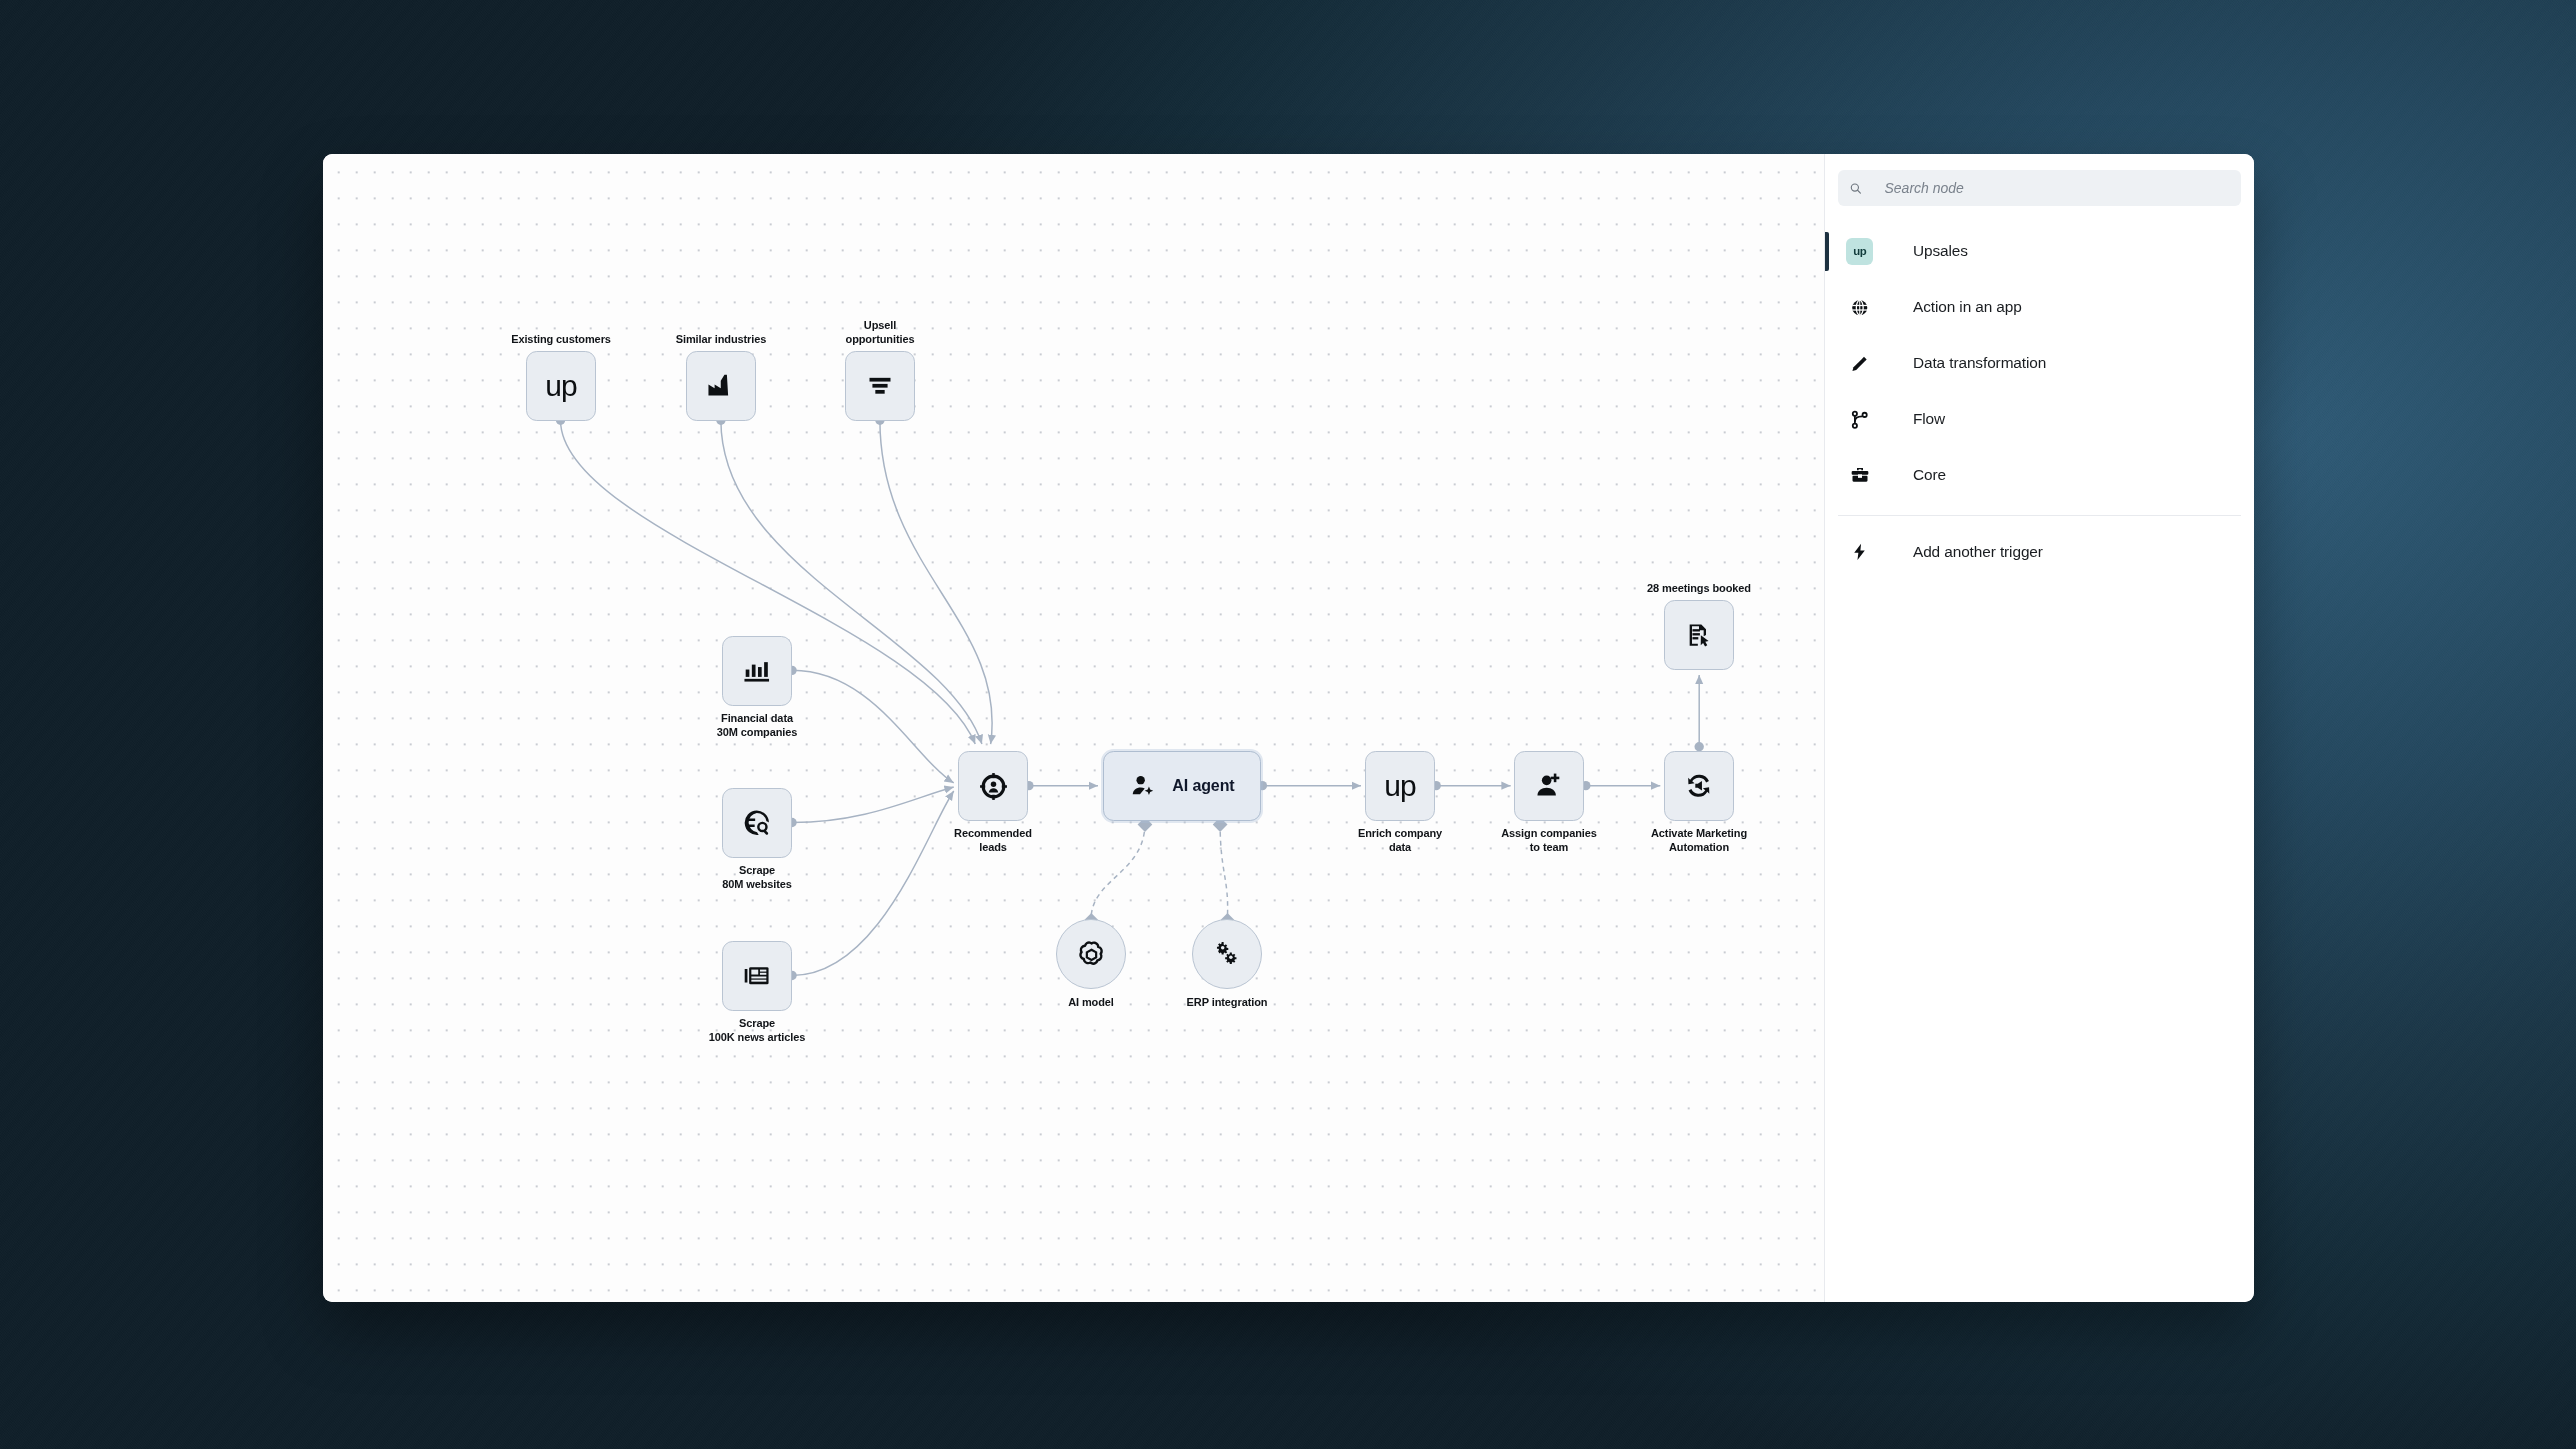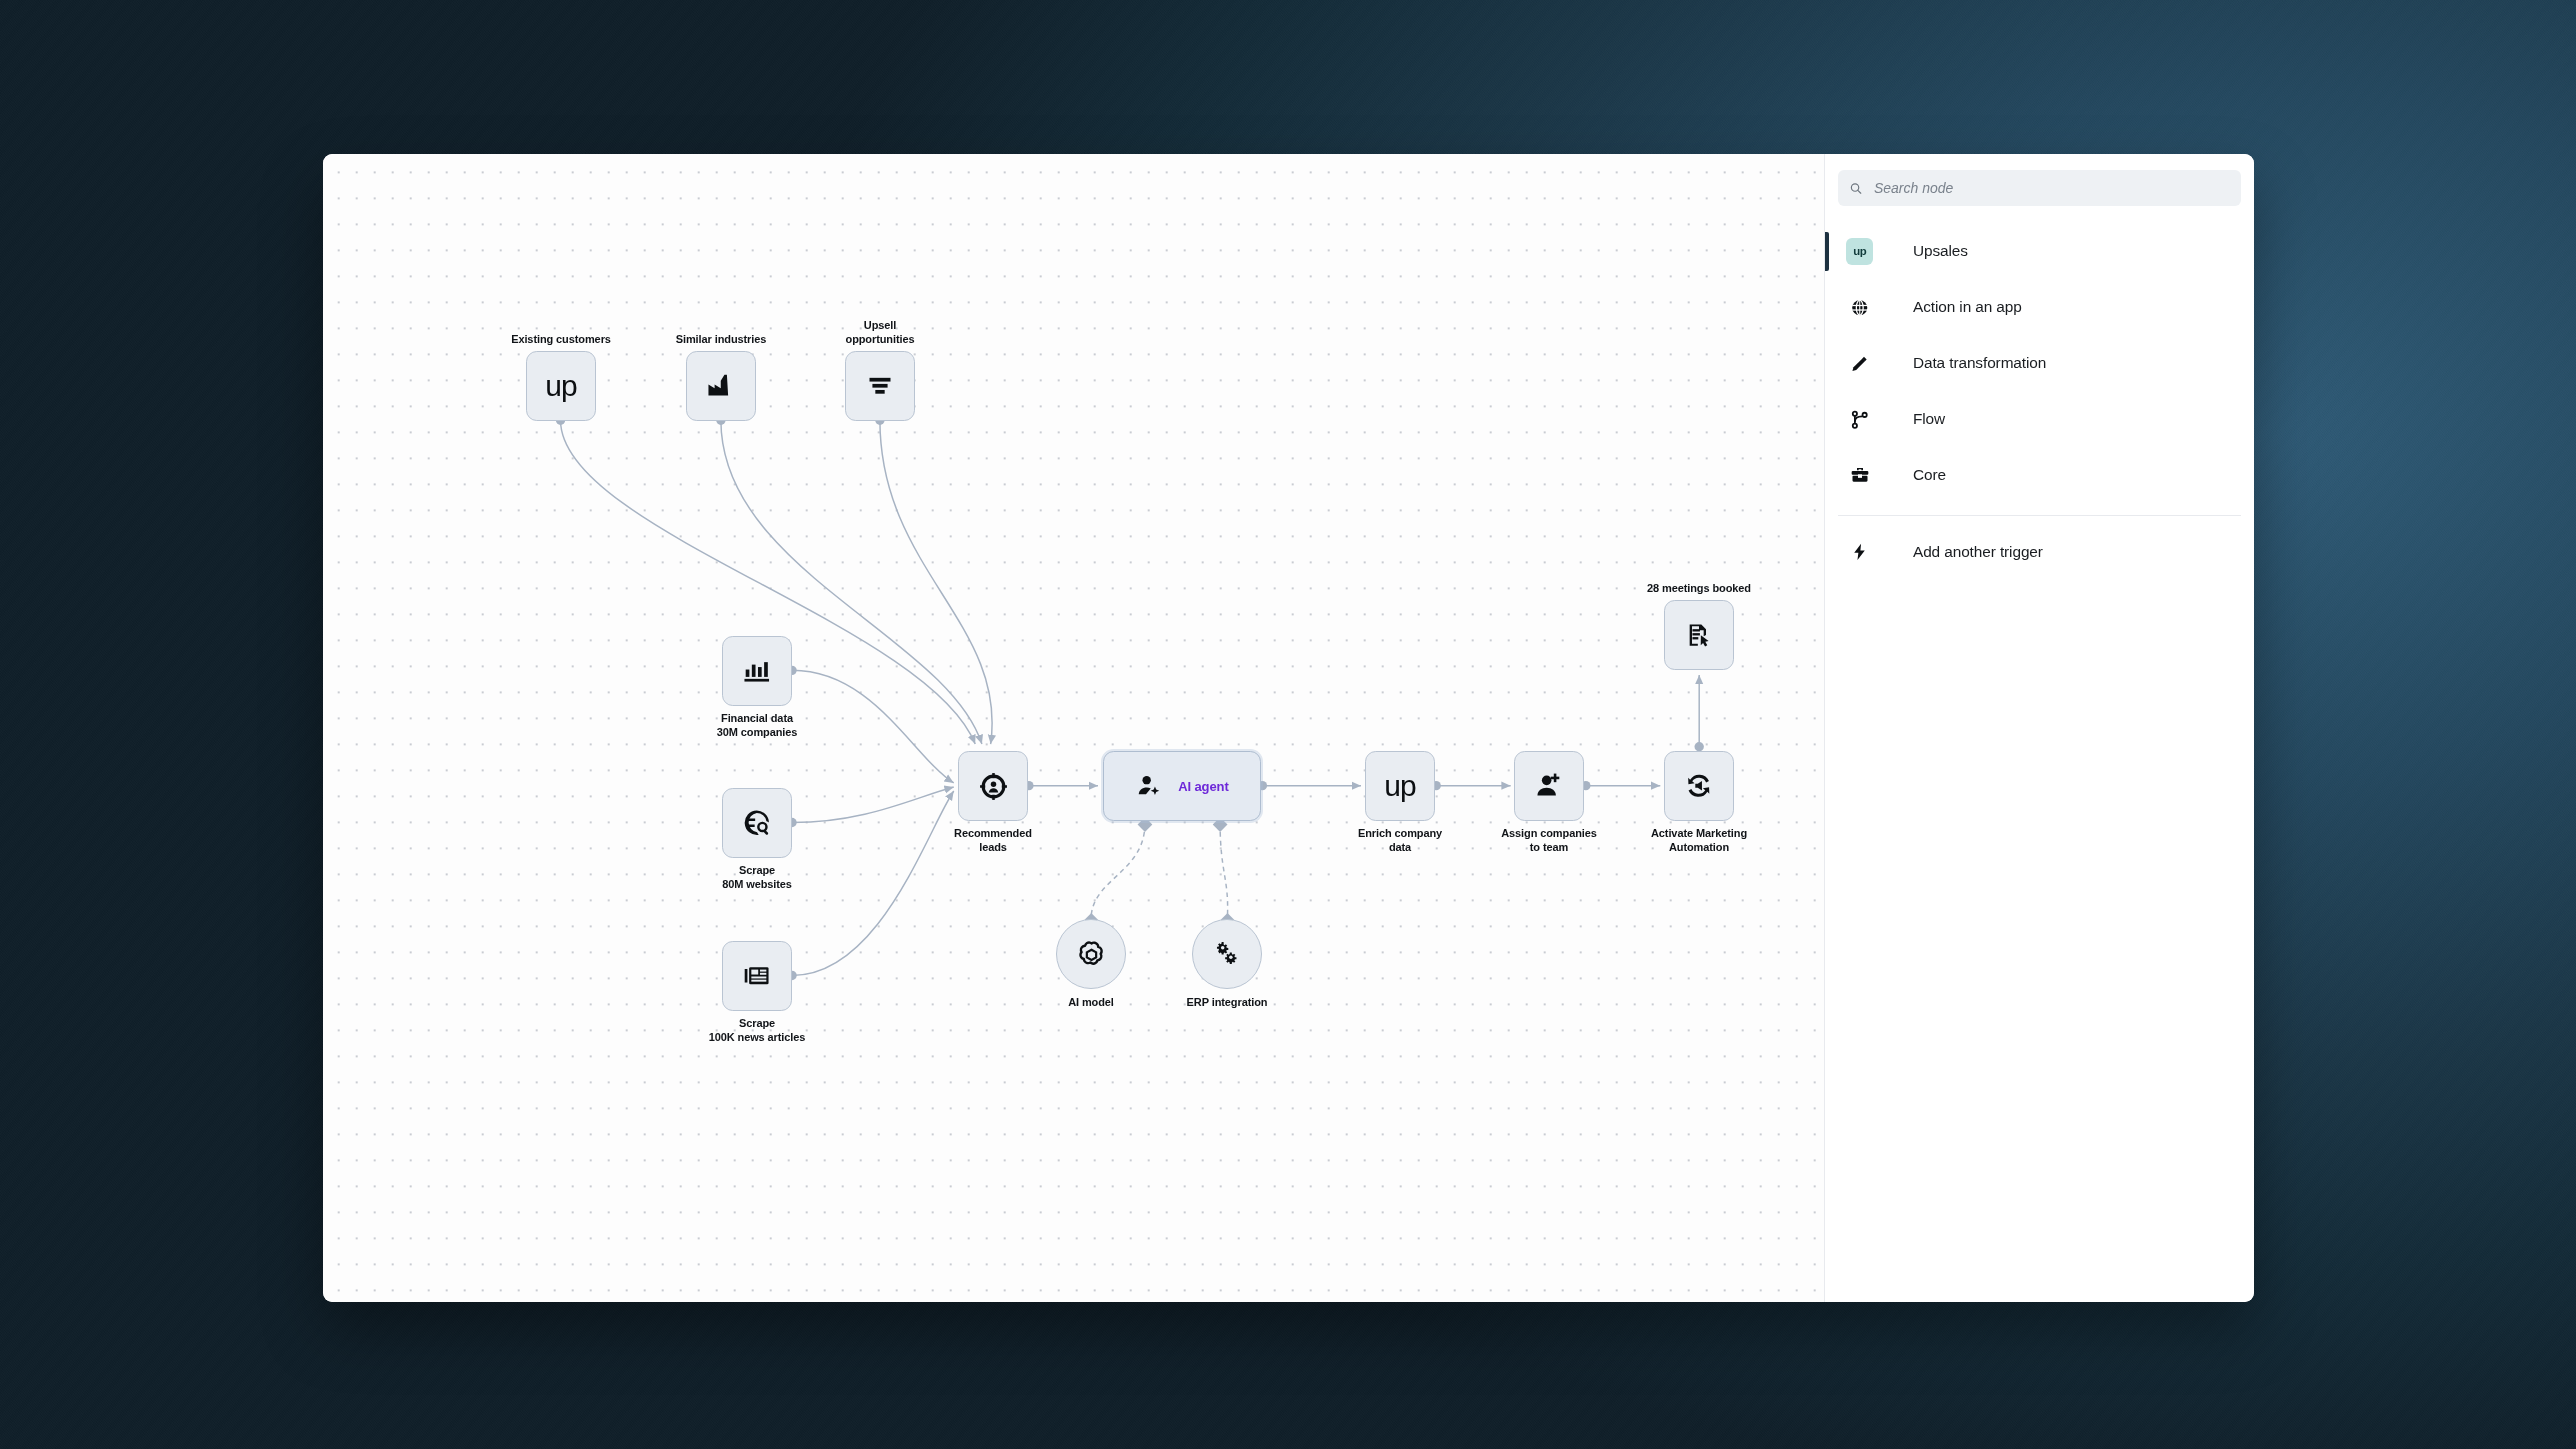--- a/index.html
+++ b/index.html
@@ -74,33 +74,33 @@
     letter-spacing: -0.1px;
   }
   .nlabel.below { top: 75px; }
   .nlabel.above { bottom: 75px; }
 
   .upmark {
     font-size: 30px; font-weight: 500; color: #0c0f12;
     letter-spacing: -1px; line-height: 1;
     font-family: "Liberation Sans", sans-serif;
   }
-  .ag-text { font-size: 13px; font-weight: 700; color: #6d28d9; letter-spacing: -0.1px; }
+  .ag-text { font-size: 16px; font-weight: 700; color: #0f172a; letter-spacing: -0.1px; }
   svg.gl { display:block; }
 
   
   #sidebar {
     width: 430px; height: 100%;
     background: #ffffff;
     border-left: 0.7px solid #e8eaee;
     padding: 16px 13.4px 0 13.4px;
     position: relative;
   }
   #search-box {
-    display: flex; align-items: center; gap: 11px;
+    display: flex; align-items: center; gap: 22px;
     height: 36px;
     background: #eef1f4;
     border-radius: 6px;
     padding: 0 10.7px;
     margin-bottom: 17.4px;
   }
   #search-box input {
     border: none; outline: none; background: transparent;
     font-family: "Liberation Sans", sans-serif;
     font-size: 14px; color: #2d3238;

